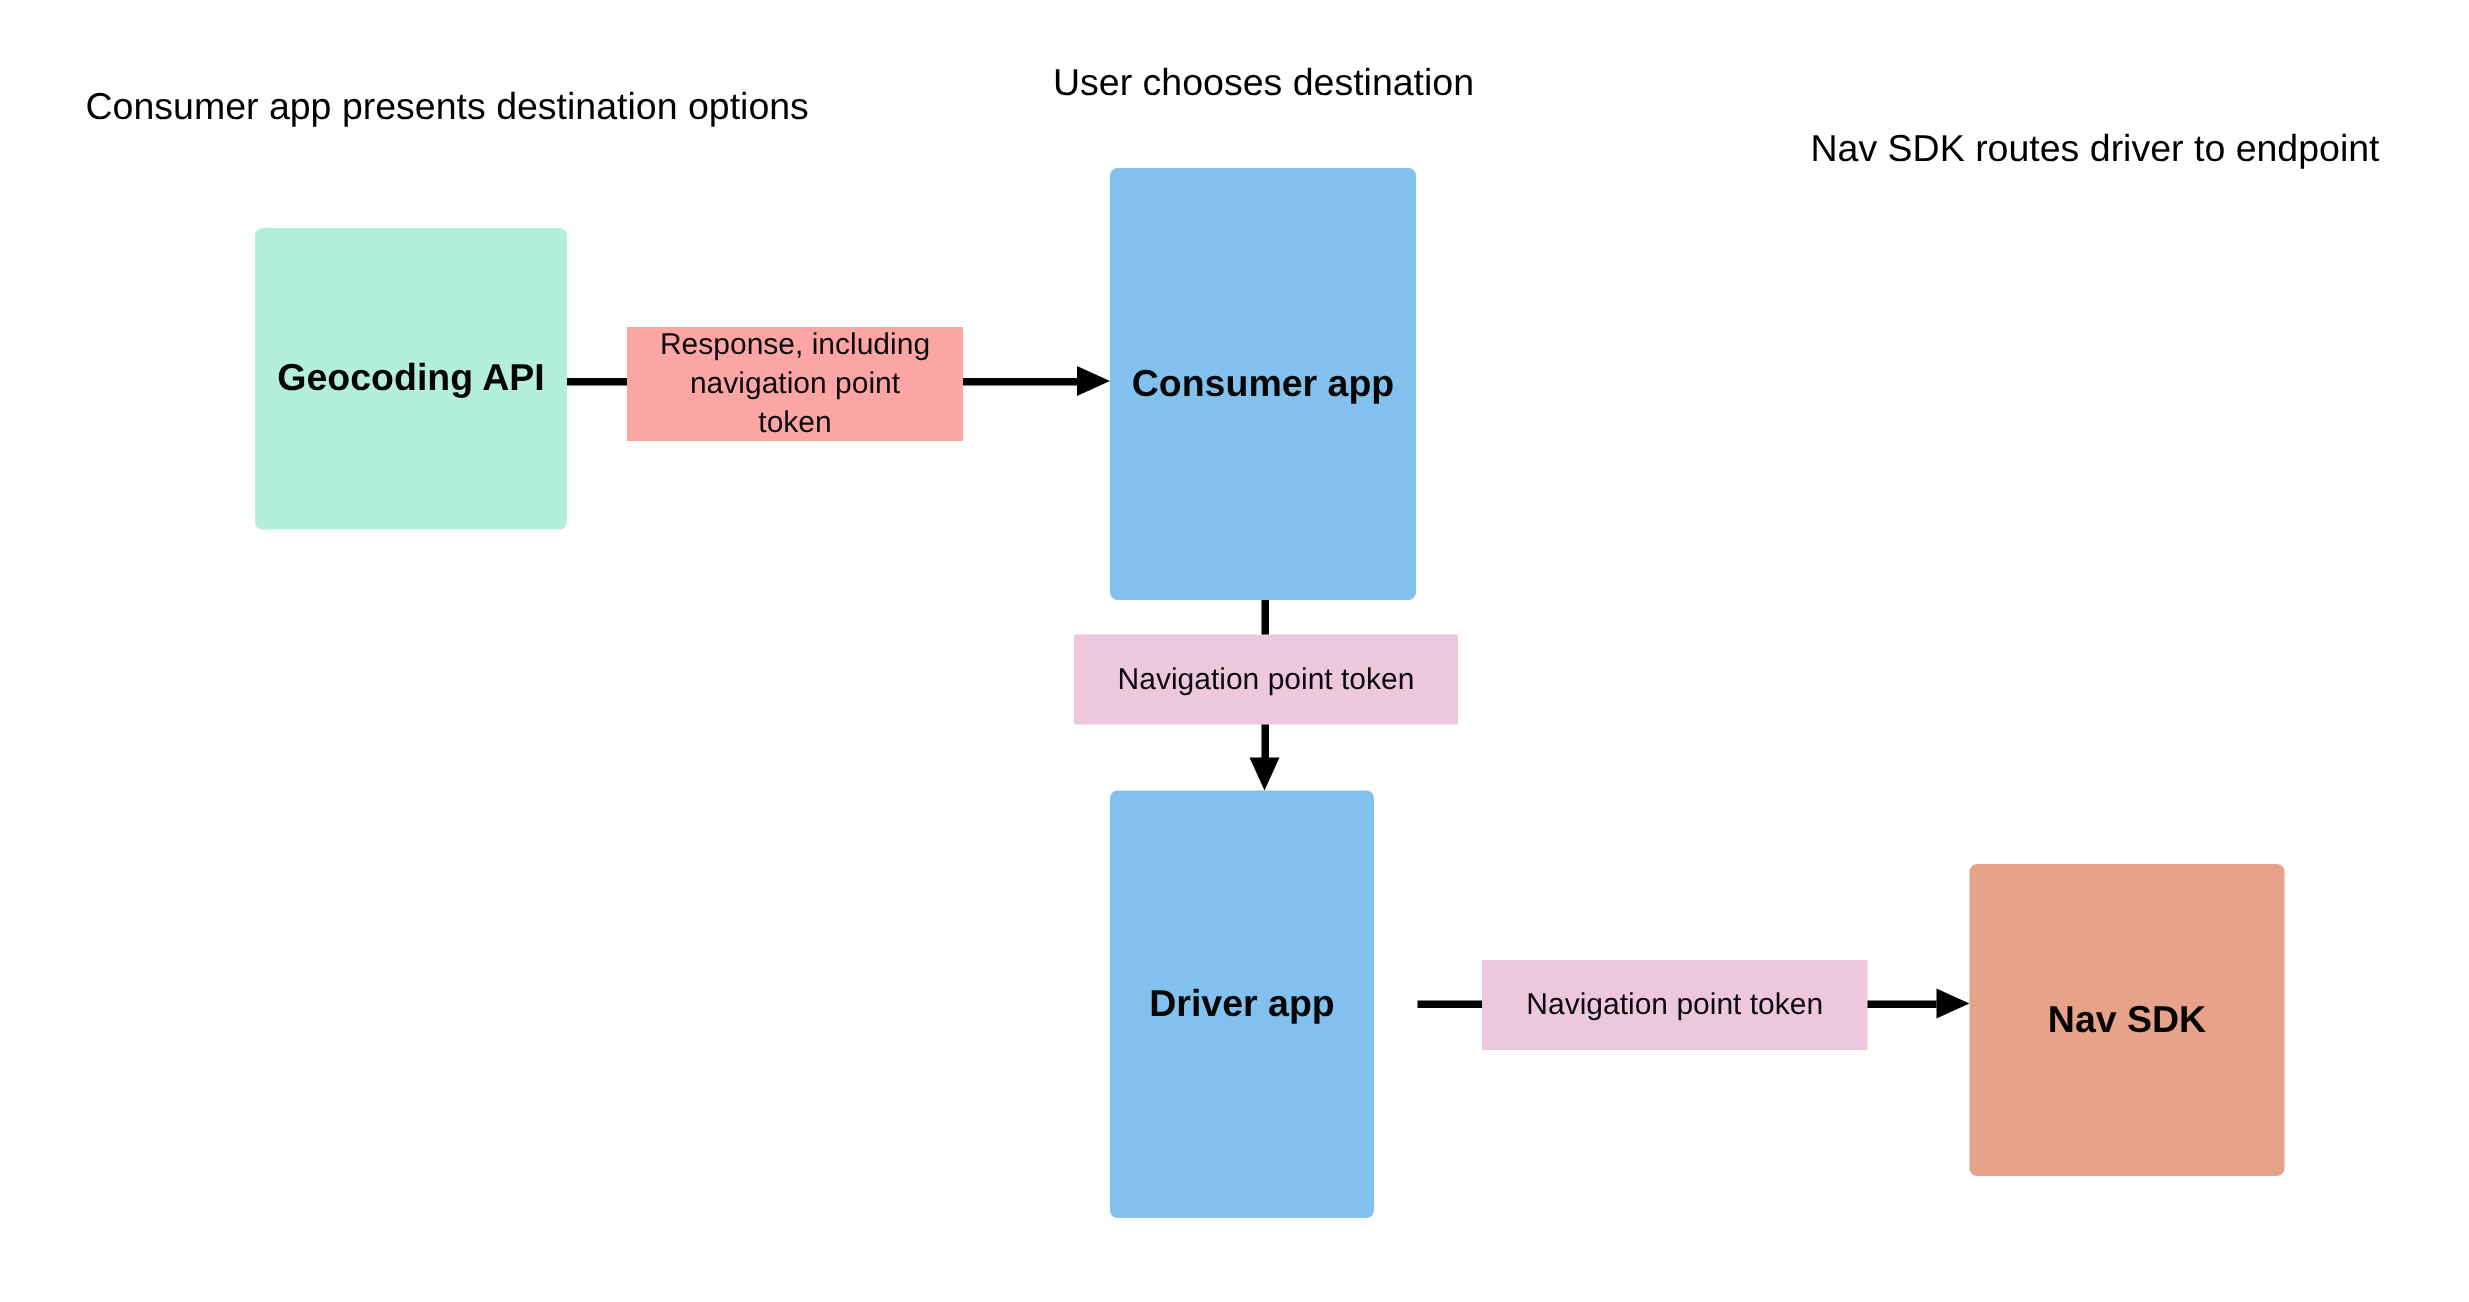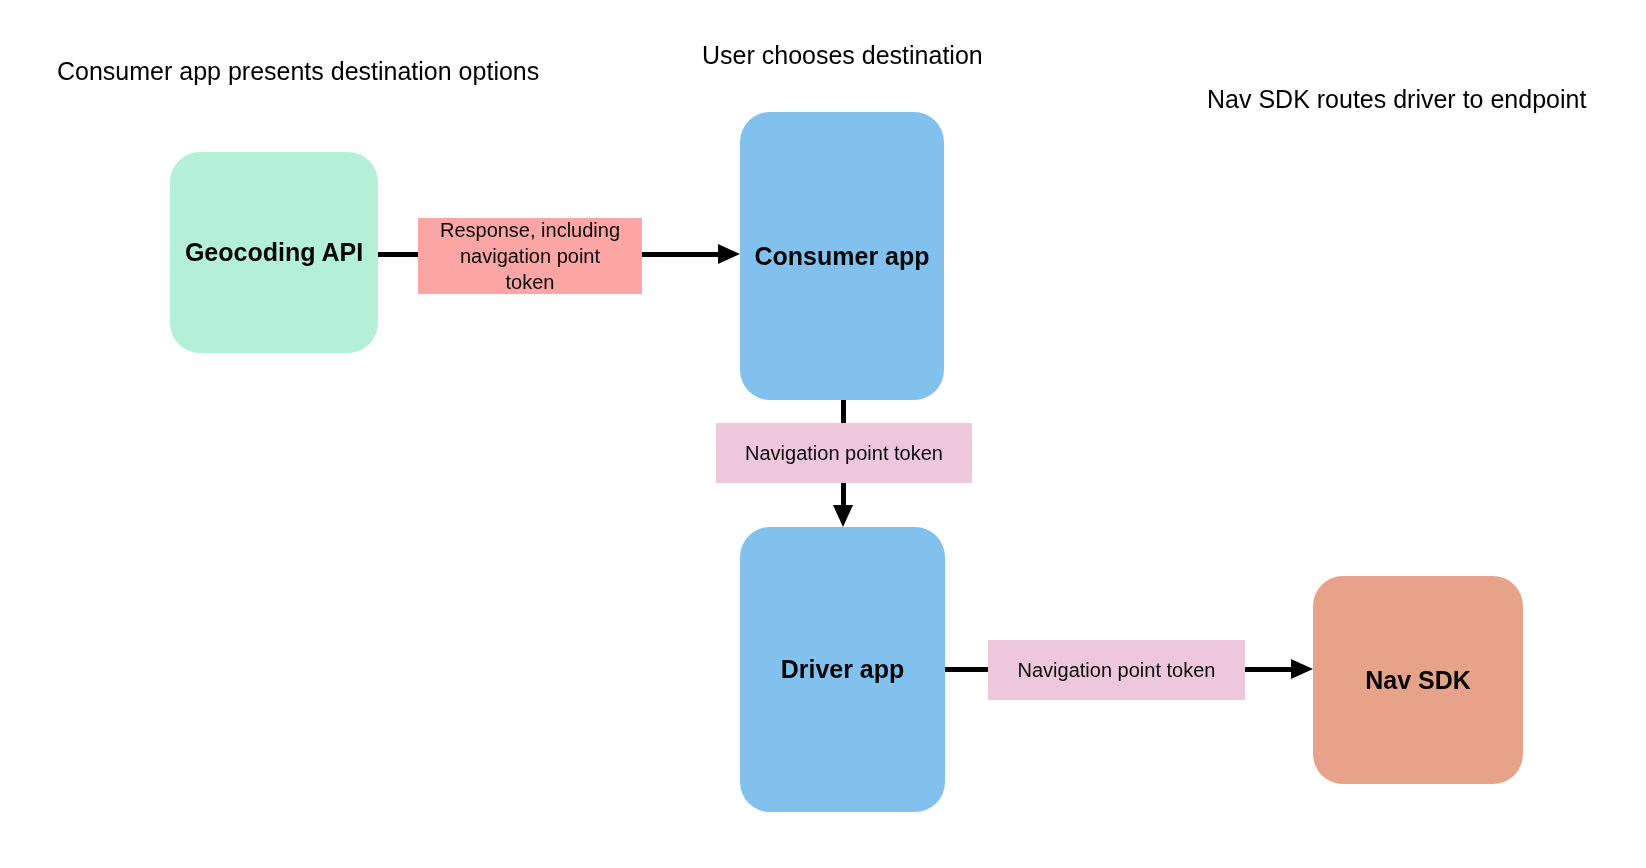--- a/index.html
+++ b/index.html
@@ -13,21 +13,21 @@
   }
   .phase-header {
     position: absolute;
     font-size: 25px;
     line-height: 30px;
     color: #000000;
     white-space: nowrap;
   }
   .node {
     position: absolute;
-    border-radius: 30px;
+    border-radius: 5px;
     display: flex;
     align-items: center;
     justify-content: center;
     font-weight: 700;
     font-size: 25px;
     color: #060606;
     text-align: center;
   }
   .edge-label {
     position: absolute;
@@ -55,21 +55,21 @@
     border-top: 22px solid #000;
   }
 
   
   #hdr1 { left: 57px;  top: 56px; }
   #hdr2 { left: 702px; top: 40px; }
   #hdr3 { left: 1207px; top: 56px; margin-top: 28px; }
 
   #node-geocoding { left: 170px;  top: 152px; width: 208px; height: 201px; }
   #node-consumer  { left: 740px;  top: 112px; width: 204px; height: 288px; }
-  #node-driver    { left: 740px;  top: 527px; width: 205px; height: 285px; }
+  #node-driver    { left: 740px;  top: 527px; width: 176px; height: 285px; }
   #node-navsdk    { left: 1313px; top: 576px; width: 210px; height: 208px; }
 
   #elabel1 { left: 418px; top: 218px; width: 224px; height: 76px; padding: 0 20px; }
   #elabel2 { left: 716px; top: 423px; width: 256px; height: 60px; }
   #elabel3 { left: 988px; top: 640px; width: 257px; height: 60px; }
 
   #l1a { left: 378px;  top: 252px; width: 40px; }
   #l1b { left: 642px;  top: 252px; width: 78px; }
   #head1 { left: 718px; top: 244px; }
 

